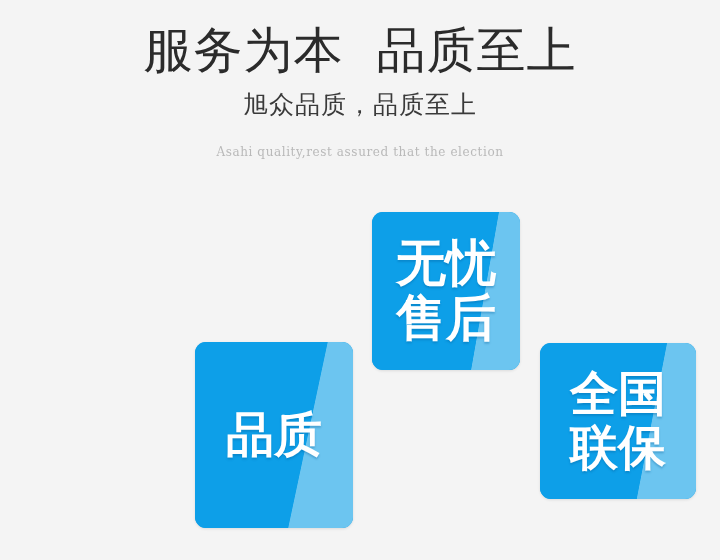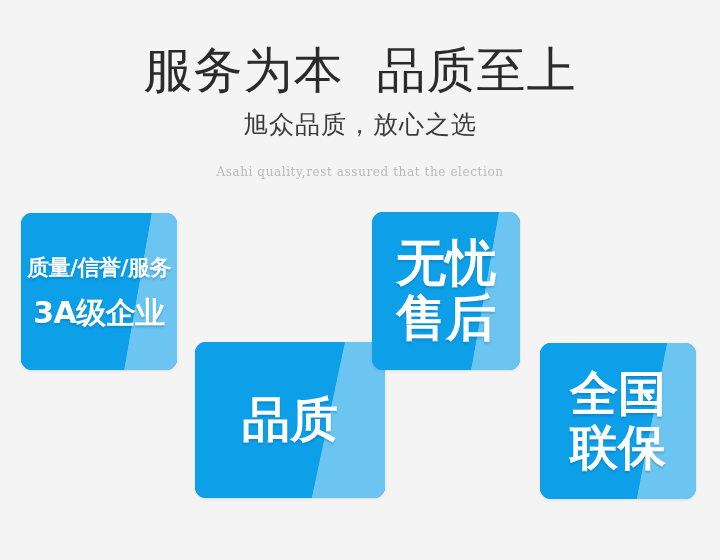--- a/index.html
+++ b/index.html
@@ -26,21 +26,21 @@
   .header {
     position: absolute;
     left: 0;
     top: 0;
     width: 720px;
     text-align: center;
   }
 
   .headline {
     margin: 0;
-    padding-top: 44px;
+    padding-top: 24px;
     font-family: "DejaVu Sans", "Liberation Sans", sans-serif;
     font-size: 49px;
     font-weight: 400;
     line-height: 1.12;
     color: #2b2b2b;
     letter-spacing: 1px;
     white-space: pre;
   }
 
   .subline {
@@ -128,22 +128,21 @@
     font-size: 30px;
     margin-top: 10px;
     letter-spacing: -0.5px;
   }
 
   
   #card-assurance {
     left: 195px;
     top: 342px;
     width: 158px;
-    height: 156px;
-    padding-left: 32px;
+    height: 186px;
   }
   #card-assurance .sheen {
     background: linear-gradient(
         102deg,
         #0d9fe8 0%,
         #0d9fe8 67%,
         #6cc5f0 67.4%,
         #6cc5f0 100%);
   }
   #card-assurance .card-line { font-size: 48px; line-height: 1.12; }
@@ -182,31 +181,24 @@
   }
   #card-warranty .card-line { font-size: 48px; line-height: 1.12; }
 </style>
 </head>
 <body>
 
 <div id="stage">
 
   <div class="header">
     <h1 class="headline">服务为本  品质至上</h1>
-    <p class="subline">旭众品质，放心之选</p>
+    <p class="subline">旭众品质，品质至上</p>
     <p class="subline-en">Asahi quality,rest assured that the election</p>
   </div>
 
-  <div class="card" id="card-quality">
-    <div class="sheen"></div>
-    <div class="label-stack">
-      <div class="card-line line-1">质量/信誉/服务</div>
-      <div class="card-line line-2">3A级企业</div>
-    </div>
-  </div>
 
   <div class="card" id="card-assurance">
     <div class="sheen"></div>
     <div class="label-stack">
       <div class="card-line">品质</div>
     </div>
   </div>
 
   <div class="card" id="card-aftersales">
     <div class="sheen"></div>

